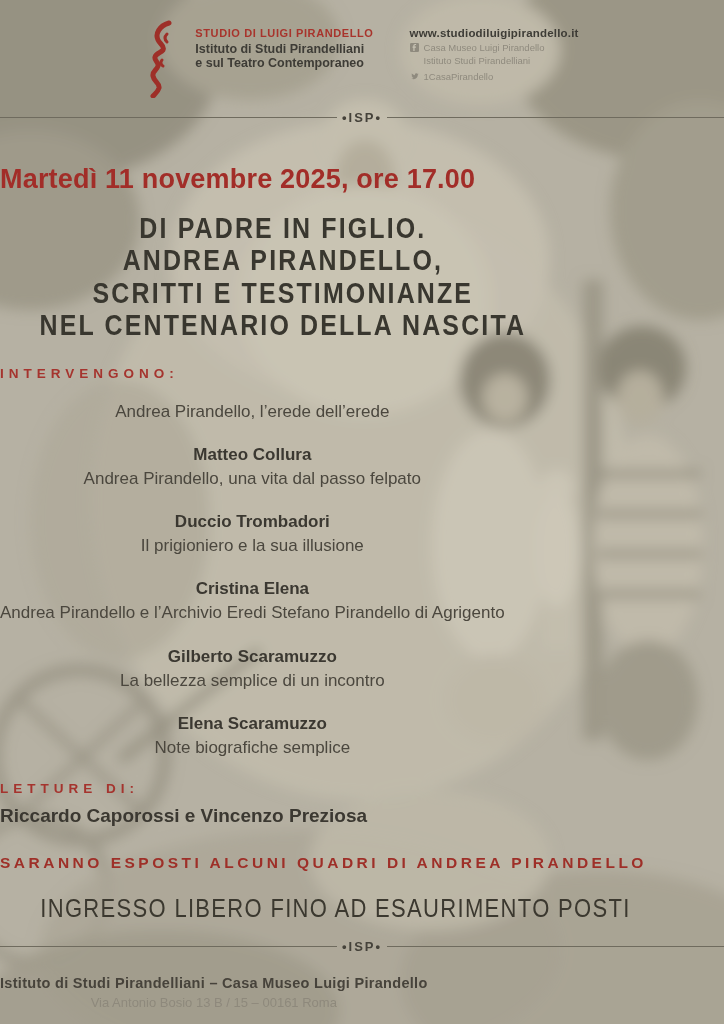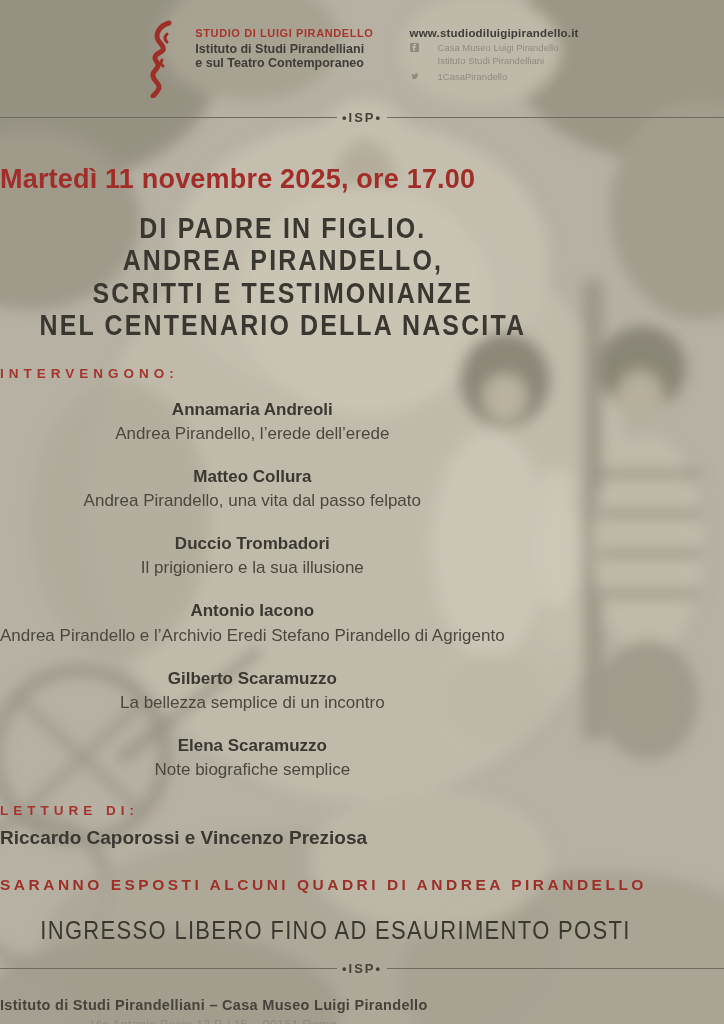--- a/index.html
+++ b/index.html
@@ -30,21 +30,21 @@
   .logo-text .org-name{
     color:#a8342c;font-weight:bold;font-size:11px;letter-spacing:0.6px;
     margin-top:9px;
   }
   .logo-text .org-sub{
     color:#3e3c36;font-weight:bold;font-size:12.5px;line-height:1.12;margin-top:3px;
   }
   .header-contacts{margin-left:26px;margin-top:9px;}
   .website{color:#3e3c36;font-weight:bold;font-size:11.5px;letter-spacing:0.2px;}
   .social-line{
-    display:flex;align-items:flex-start;gap:19px;
+    display:flex;align-items:flex-start;gap:5px;
     color:#8f8a7e;font-size:9.5px;line-height:1.35;margin-top:3px;
   }
   .social-icon{width:9px;height:9px;flex:0 0 auto;margin-top:1px;}
 
   
   .divider{
     width:100%;display:flex;align-items:center;
     margin-top:12px;
   }
   .divider .line{flex:1;height:1.5px;background:#6f6b5e;}
@@ -208,33 +208,32 @@
       <div class="title-line">DI PADRE IN FIGLIO.</div>
       <div class="title-line">ANDREA PIRANDELLO,</div>
       <div class="title-line">SCRITTI E TESTIMONIANZE</div>
       <div class="title-line">NEL CENTENARIO DELLA NASCITA</div>
     </div>
 
     <div class="section-heading heading-intervengono">INTERVENGONO:</div>
 
     <div class="speakers">
       <div class="speaker">
-        <div class="speaker-name">Annamaria Andreoli</div>
         <div class="speaker-topic">Andrea Pirandello, l’erede dell’erede</div>
       </div>
       <div class="speaker">
         <div class="speaker-name">Matteo Collura</div>
         <div class="speaker-topic">Andrea Pirandello, una vita dal passo felpato</div>
       </div>
       <div class="speaker">
         <div class="speaker-name">Duccio Trombadori</div>
         <div class="speaker-topic">Il prigioniero e la sua illusione</div>
       </div>
       <div class="speaker">
-        <div class="speaker-name">Antonio Iacono</div>
+        <div class="speaker-name">Cristina Elena</div>
         <div class="speaker-topic">Andrea Pirandello e l’Archivio Eredi Stefano Pirandello di Agrigento</div>
       </div>
       <div class="speaker">
         <div class="speaker-name">Gilberto Scaramuzzo</div>
         <div class="speaker-topic">La bellezza semplice di un incontro</div>
       </div>
       <div class="speaker">
         <div class="speaker-name">Elena Scaramuzzo</div>
         <div class="speaker-topic">Note biografiche semplice</div>
       </div>

